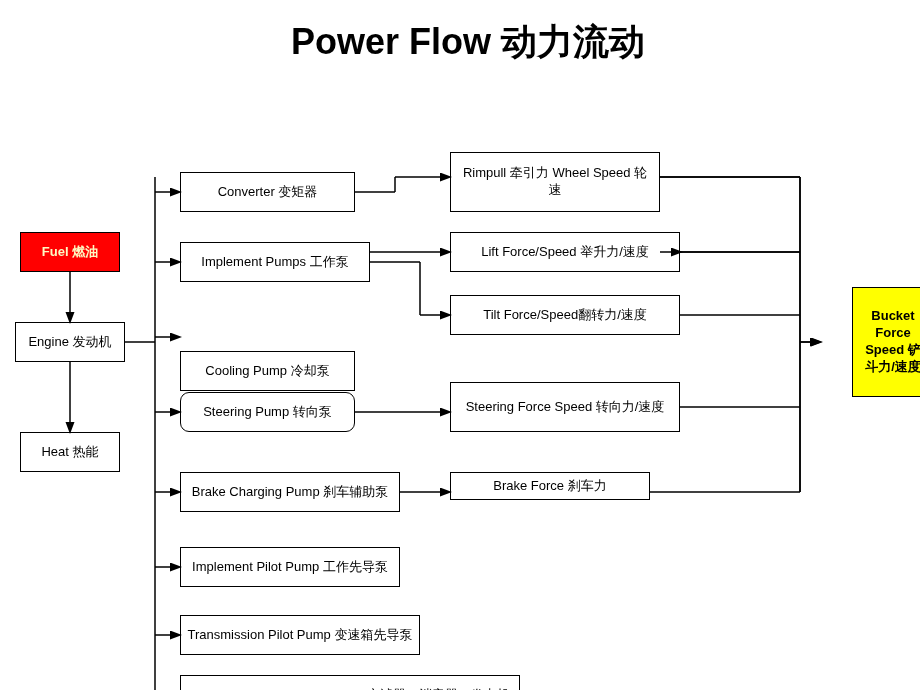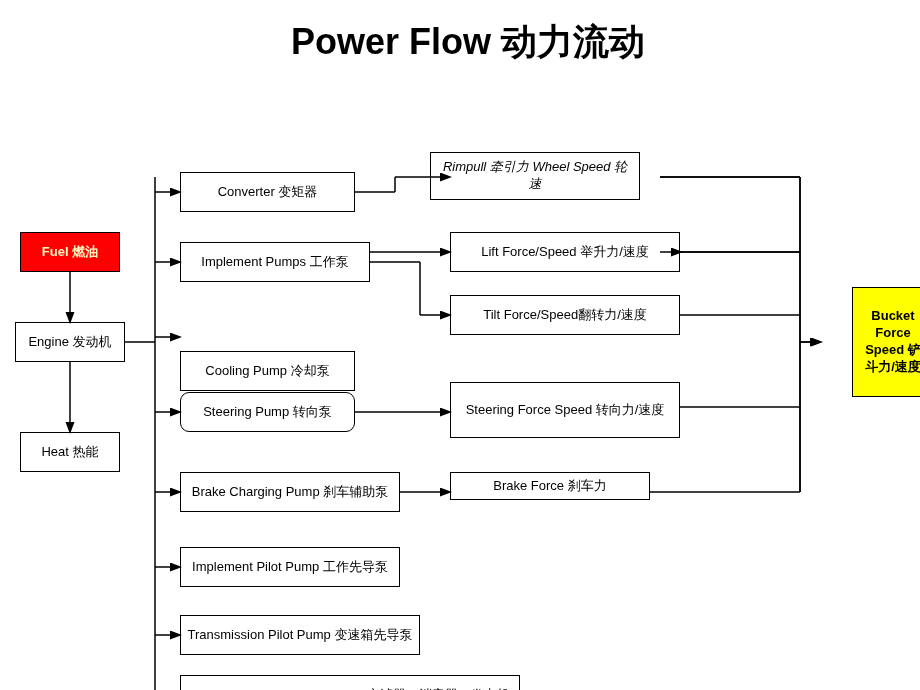--- a/index.html
+++ b/index.html
@@ -83,28 +83,28 @@
   <div class="box" style="left:180px; top:315px; width:175px; height:40px;border-radius:9px;">Steering Pump 转向泵</div>
 
   <div class="box" style="left:180px; top:395px; width:220px; height:40px;">Brake Charging Pump 刹车辅助泵</div>
 
   <div class="box" style="left:180px; top:470px; width:220px; height:40px;">Implement Pilot Pump 工作先导泵</div>
 
   <div class="box" style="left:180px; top:538px; width:240px; height:40px;">Transmission Pilot Pump 变速箱先导泵</div>
 
   <div class="box" style="left:180px; top:598px; width:340px; height:40px;">Air Cleaner, Muffler, Alternator 空滤器，消音器，发电机</div>
 
-  <div class="box" style="left:430px; top:75px; width:210px; height:48px;font-style:italic;">Rimpull 牵引力
+  <div class="box" style="left:450px; top:75px; width:210px; height:60px;">Rimpull 牵引力
 Wheel Speed 轮速</div>
 
   <div class="box" style="left:450px; top:155px; width:230px; height:40px;">Lift Force/Speed 举升力/速度</div>
 
   <div class="box" style="left:450px; top:218px; width:230px; height:40px;">Tilt Force/Speed翻转力/速度</div>
 
-  <div class="box" style="left:450px; top:305px; width:230px; height:56px;">Steering Force
+  <div class="box" style="left:450px; top:305px; width:230px; height:50px;">Steering Force
 Speed 转向力/速度</div>
 
   <div class="box" style="left:450px; top:395px; width:200px; height:28px;">Brake Force 刹车力</div>
 
   <div class="box box-bucket" style="left:852px; top:210px; width:82px; height:110px;">Bucket
 Force
 Speed
 铲斗力/速度</div>
 
   <svg class="arrows">

